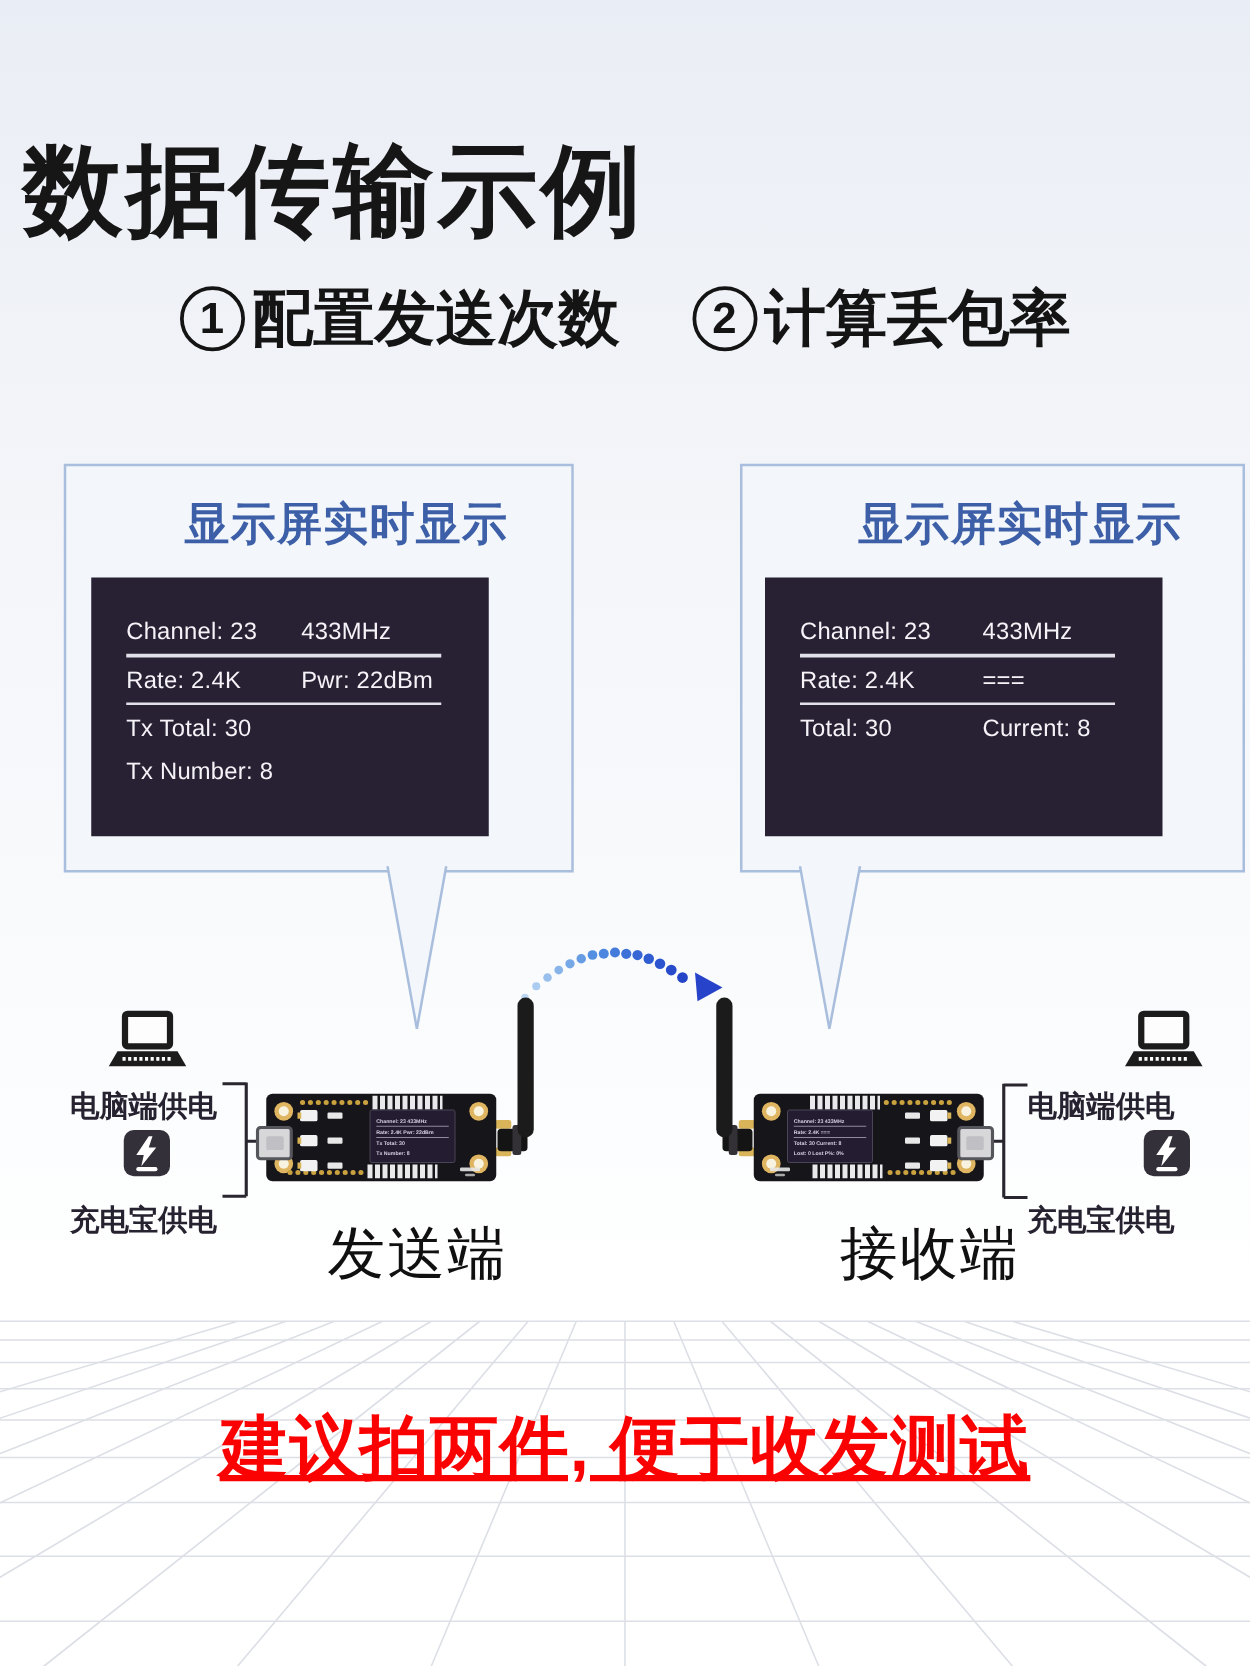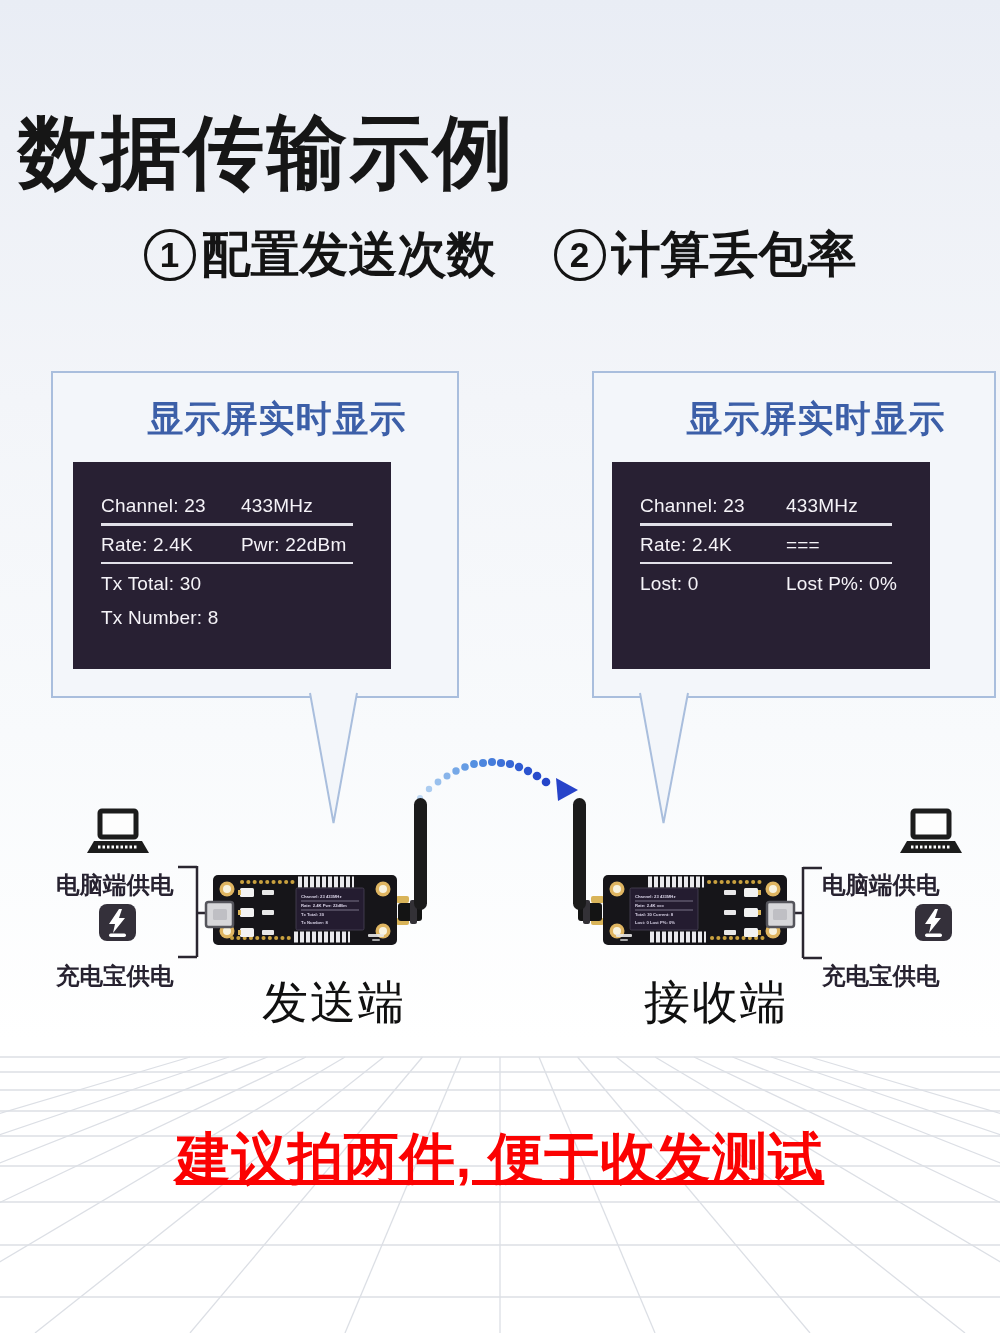--- a/index.html
+++ b/index.html
@@ -116,22 +116,22 @@
         <span class="c1">Channel: 23</span>
         <span>433MHz</span>
       </div>
       <div class="sep"></div>
       <div class="scr-row">
         <span class="c1">Rate: 2.4K</span>
         <span>===</span>
       </div>
       <div class="sep"></div>
       <div class="scr-row sp">
-        <span class="c1">Lost: 0</span>
-        <span>Lost P%: 0%</span>
+        <span class="c1">Total: 30</span>
+        <span>Current: 8</span>
       </div>
     </div>
   </section>
 
   <svg class="overlay" width="1000" height="1333" viewBox="0 0 1000 1333">
 
     <polygon points="310,692 357,692 333.5,823" fill="#f3f6fa"></polygon>
     <path d="M310,693 L333.5,823 L357,693" stroke="#a9bedd" stroke-width="2" fill="none"></path>
     <polygon points="640,692 688,692 663.5,823" fill="#f3f6fa"></polygon>
     <path d="M640,693 L663.5,823 L688,693" stroke="#a9bedd" stroke-width="2" fill="none"></path>
@@ -297,17 +297,17 @@
     <polygon points="8,33 56,33 63,45 1,45" fill="#1c1c1c"></polygon>
     <line x1="12" y1="39" x2="52" y2="39" stroke="#ffffff" stroke-width="3" stroke-dasharray="2.5 2"></line>
   </svg>
   <div class="pwr-label" style="left:822px;top:853px;">电脑端供电</div>
   <svg class="icon-svg" style="left:914px;top:903px;" width="40" height="40" viewBox="0 0 40 40">
     <rect x="1" y="1" width="37" height="37" rx="8" fill="#34303a"></rect>
     <polygon points="21,6 11,21 17,21 15,30 27,15 21,15 24,6" fill="#ffffff"></polygon>
     <rect x="11" y="30.5" width="17" height="3.5" rx="1.7" fill="#ffffff"></rect>
   </svg>
   <div class="pwr-label" style="left:822px;top:944px;">充电宝供电</div>
-  <div class="module-caption" style="left:588px;">接收端</div>
+  <div class="module-caption" style="left:616px;">接收端</div>
 
   <div class="note">建议拍两件, 便于收发测试</div>
 
 </div>
 
 </body></html>

